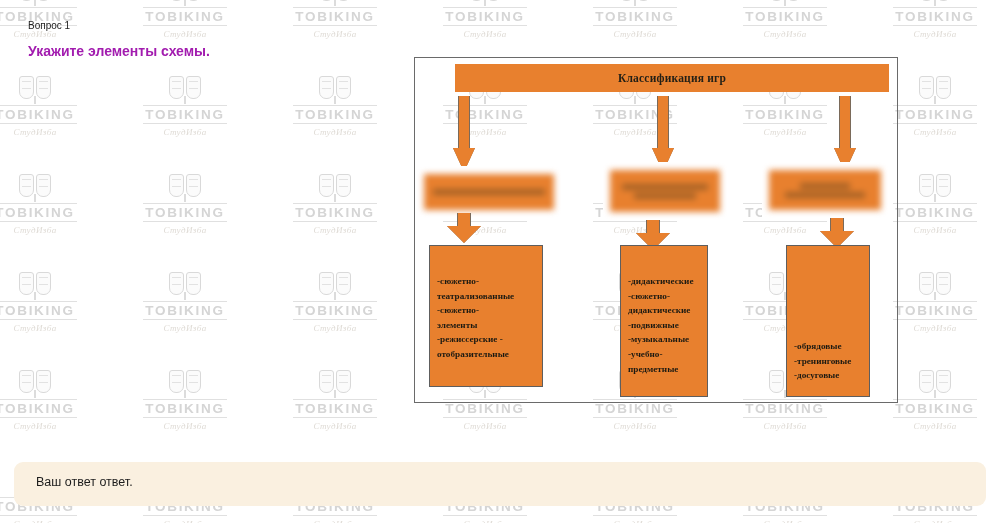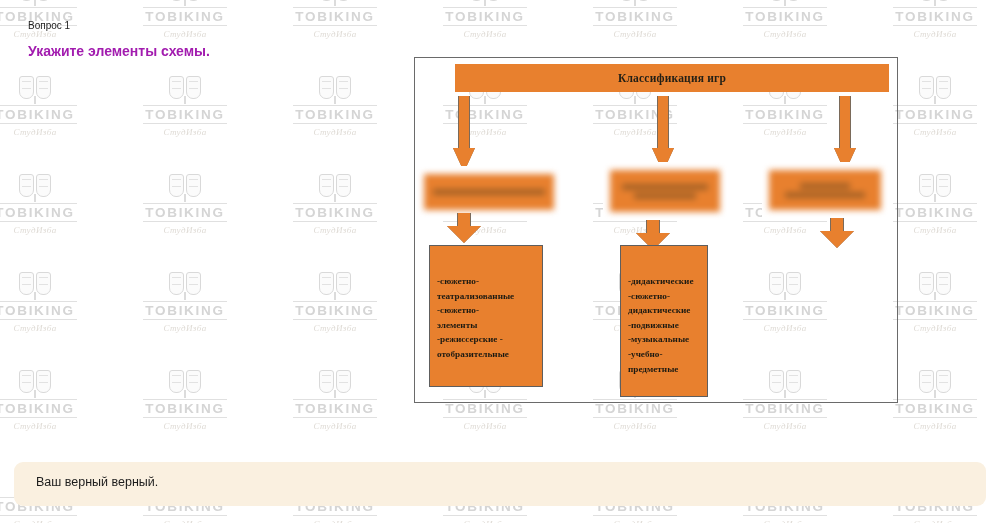--- a/index.html
+++ b/index.html
@@ -706,17 +706,22 @@
   <div class="cat-box" style="left:205px; top:187px; width:88px; height:152px;">
     <div class="ln">-дидактические</div>
     <div class="ln">-сюжетно-</div>
     <div class="ln">дидактические</div>
     <div class="ln">-подвижные</div>
     <div class="ln">-музыкальные</div>
     <div class="ln">-учебно-</div>
     <div class="ln">предметные</div>
   </div>
 
+  <div class="cat-box" style="left:371px; top:187px; width:84px; height:152px; padding-top:93px;">
+    <div class="ln">-обрядовые</div>
+    <div class="ln">-тренинговые</div>
+    <div class="ln">-досуговые</div>
+  </div>
 </div>
 
 <div id="answer-banner">
-  <div id="answer-banner-text">Ваш верный верный.</div>
+  <div id="answer-banner-text">Ваш ответ ответ.</div>
 </div>
 
 </body></html>

